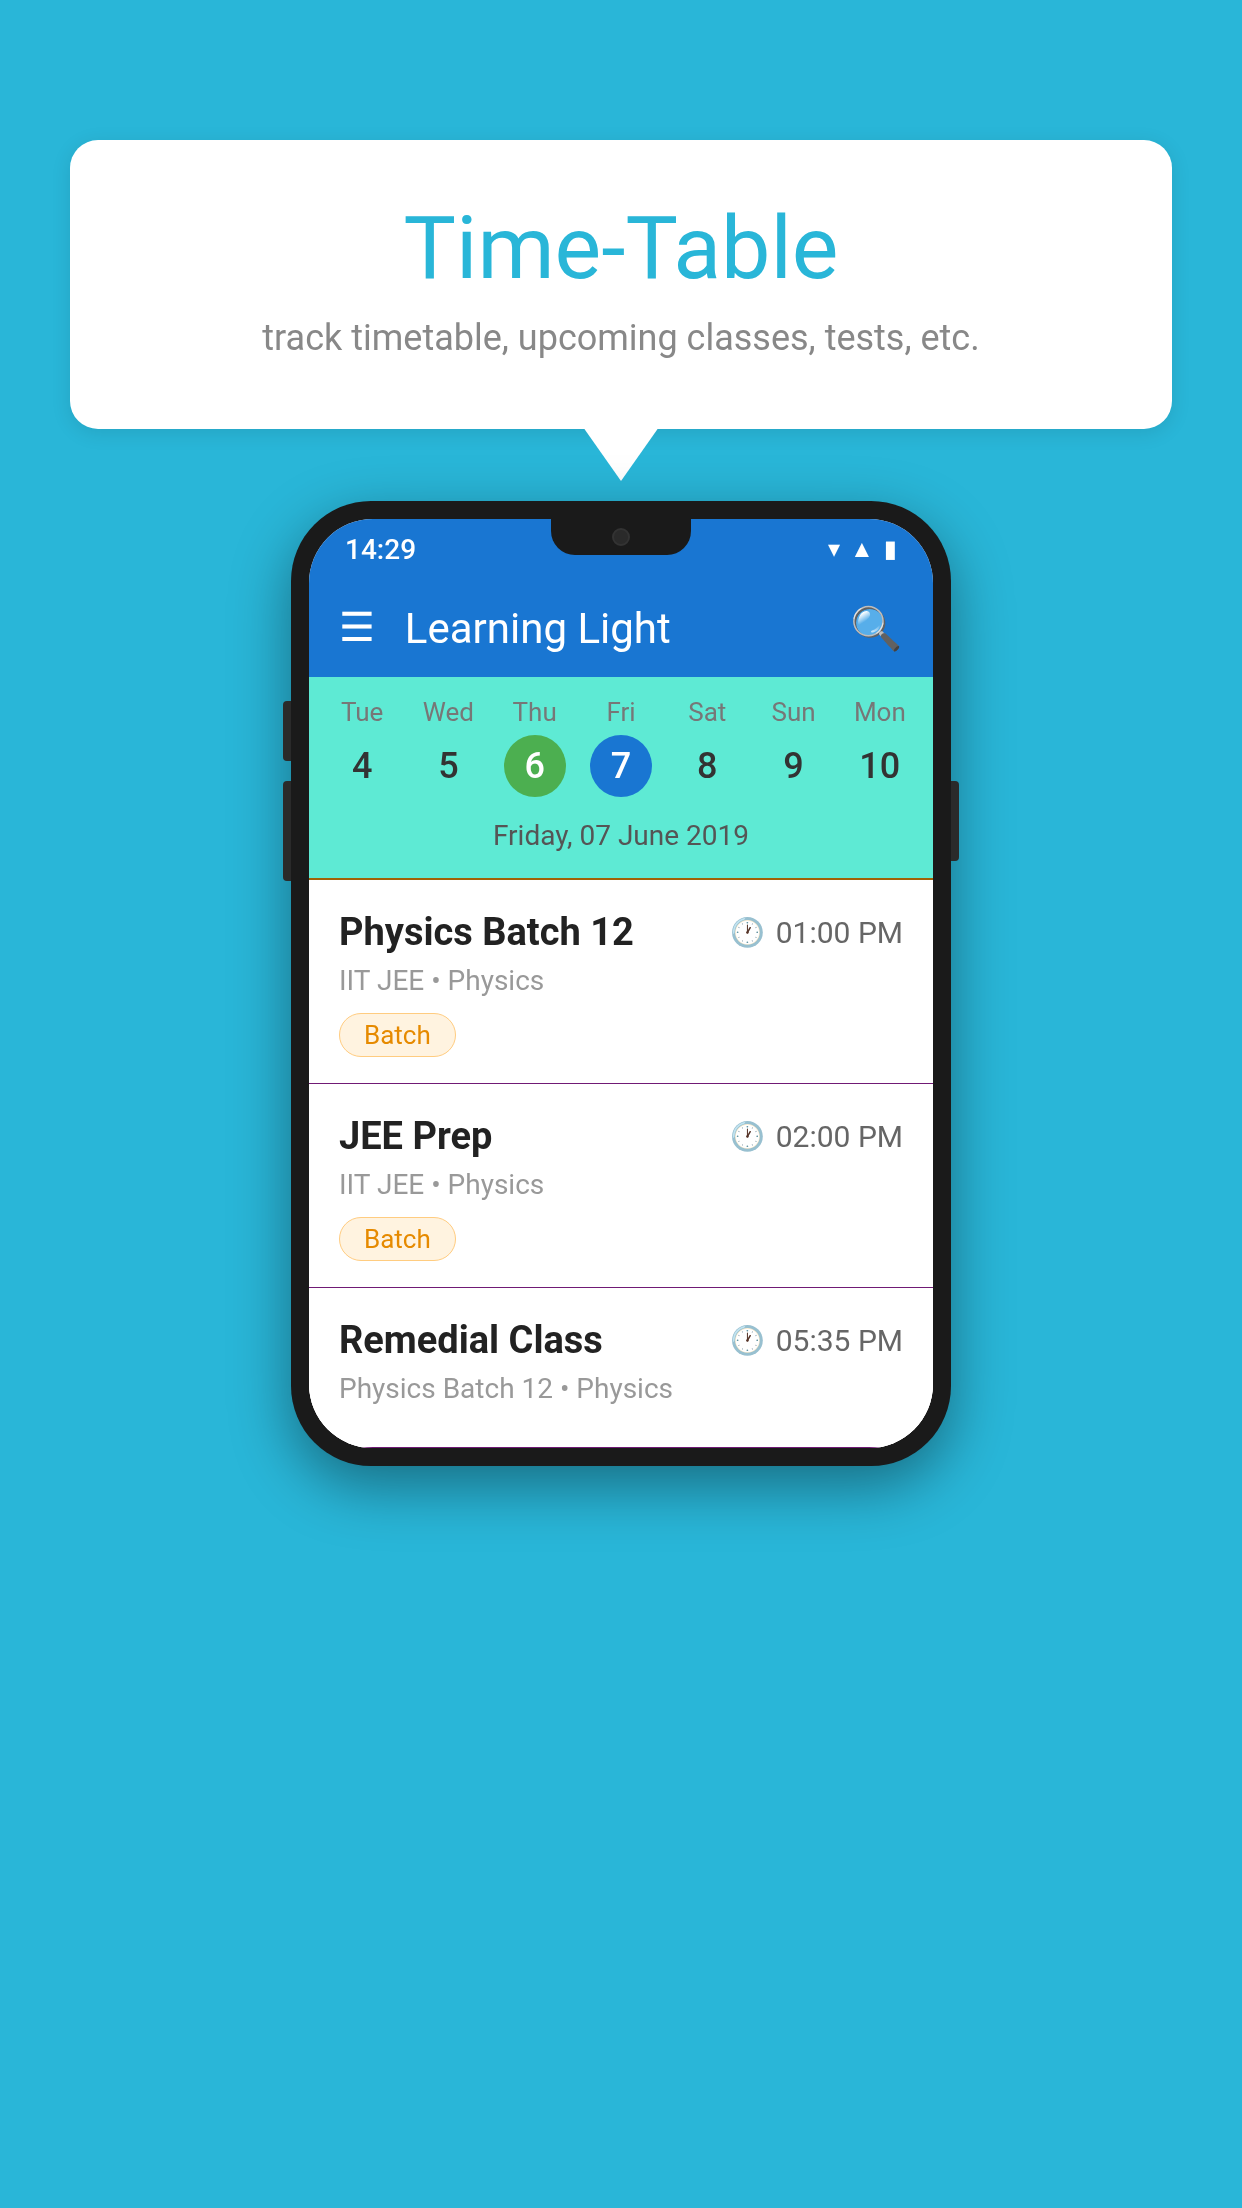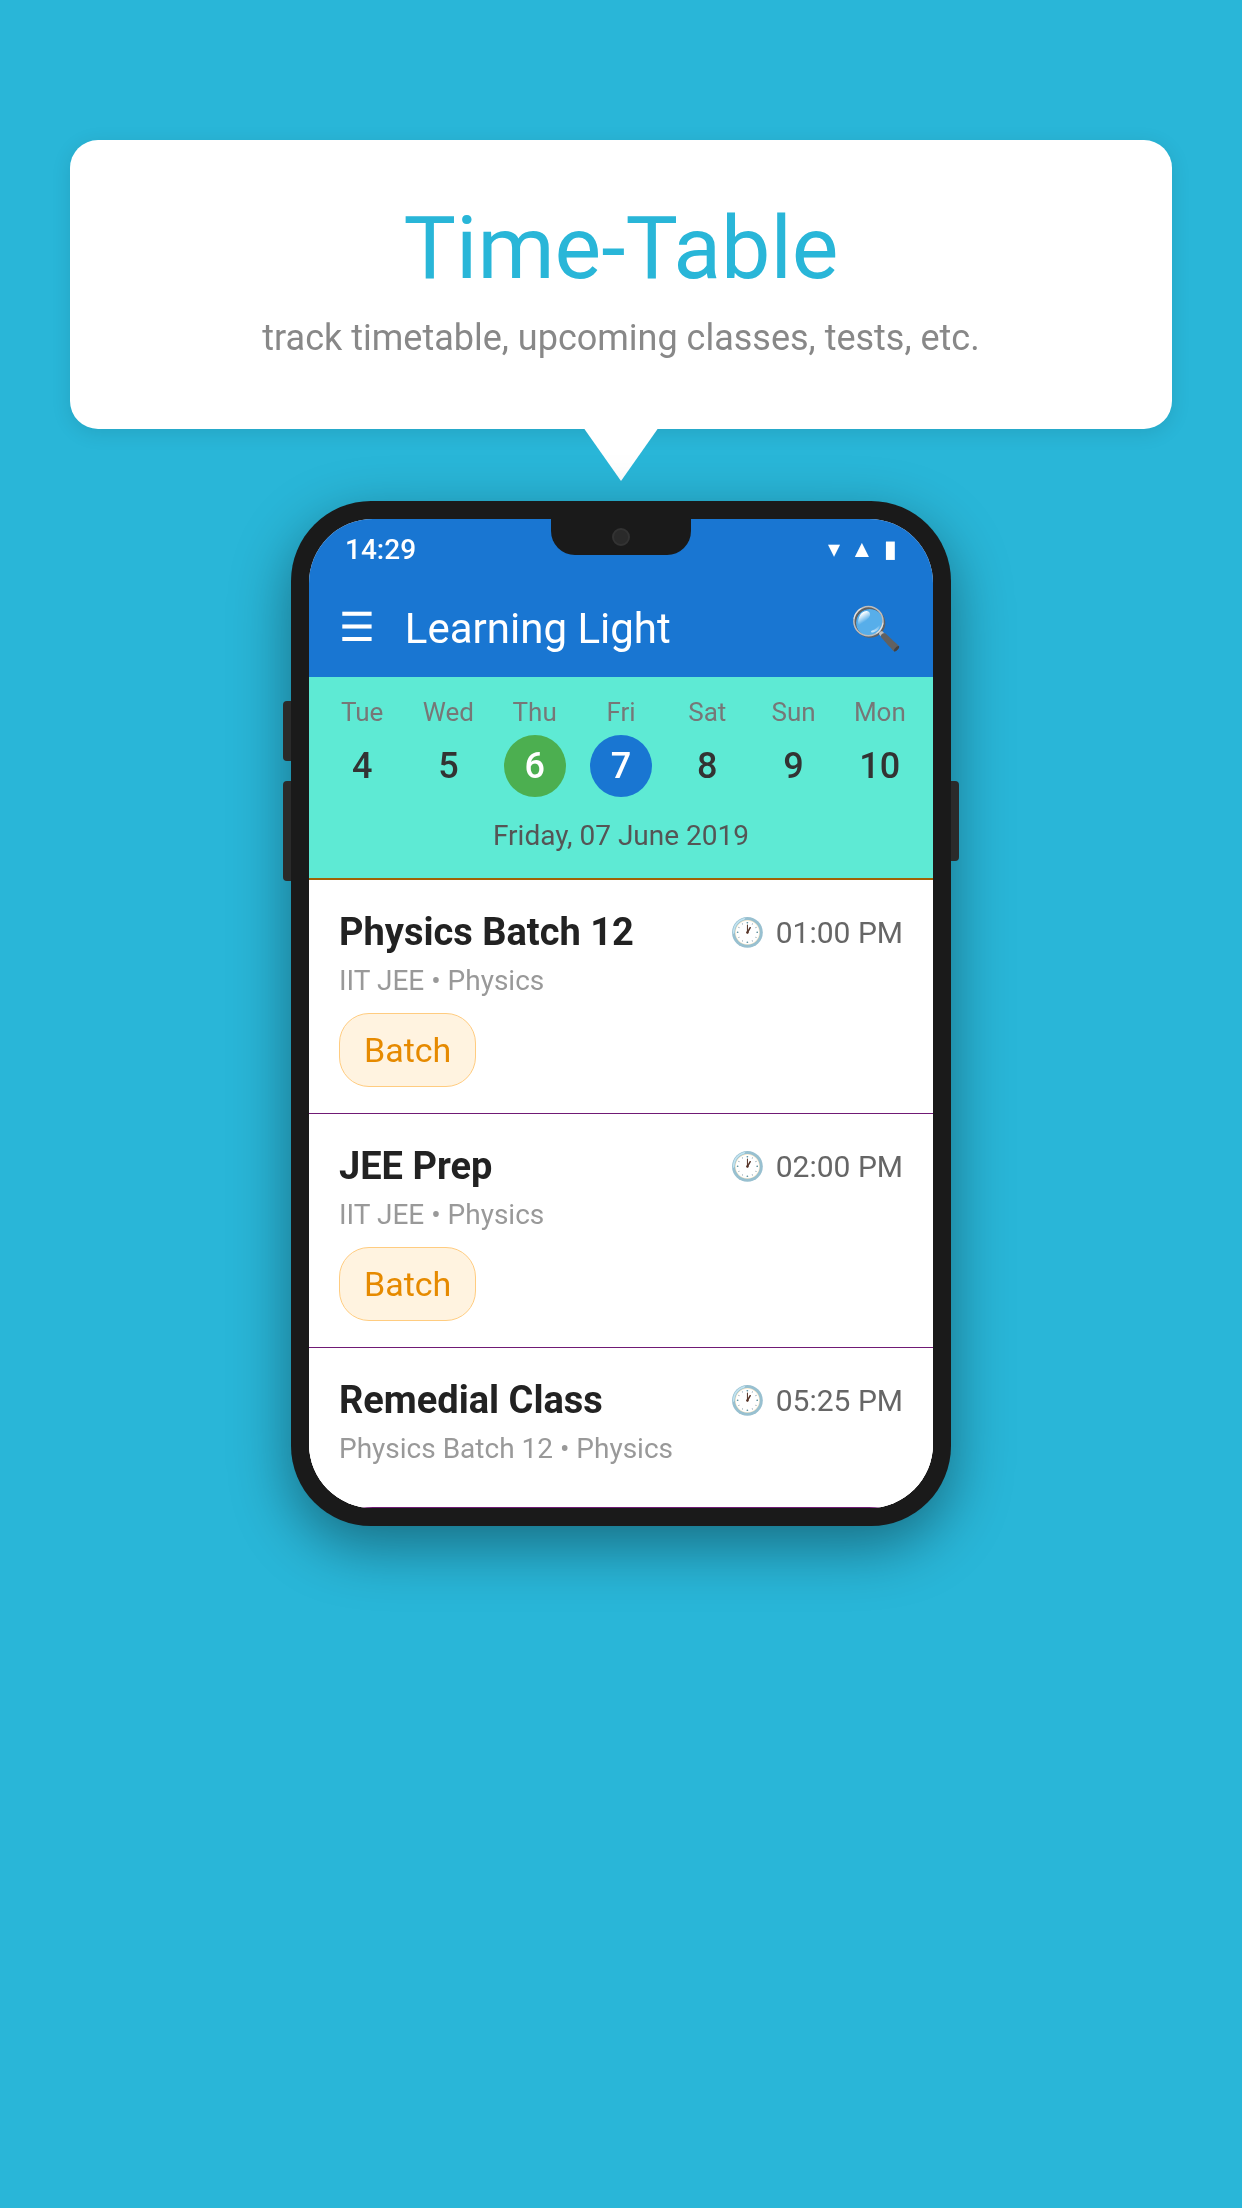--- a/index.html
+++ b/index.html
@@ -261,22 +261,22 @@
       font-size: 28px;
       color: #999;
       margin-bottom: 16px;
     }
 
     .batch-tag {
       display: inline-block;
       background: #fff3e0;
       border: 1.5px solid #ffcc80;
       color: #e68a00;
-      font-size: 34px;
-      padding: 16px 24px;
+      font-size: 26px;
+      padding: 6px 24px;
       border-radius: 30px;
     }
 
     
     .phone-side-btn-right {
       position: absolute;
       right: -8px;
       top: 280px;
       width: 8px;
       height: 80px;
@@ -391,21 +391,21 @@
               <div class="schedule-time">
                 <span class="clock-icon">🕐</span>
                 <span>02:00 PM</span>
               </div>
             </div><div class="schedule-subtitle">IIT JEE • Physics</div><span class="batch-tag">Batch</span></div>
           <div class="schedule-item">
             <div class="schedule-item-header">
               <div class="schedule-title">Remedial Class</div>
               <div class="schedule-time">
                 <span class="clock-icon">🕐</span>
-                <span>05:25 PM</span>
+                <span>05:35 PM</span>
               </div>
             </div>
             <div class="schedule-subtitle">Physics Batch 12 • Physics</div>
           </div>
         </div>
 
     </div>
   </div>
 </div>
 

